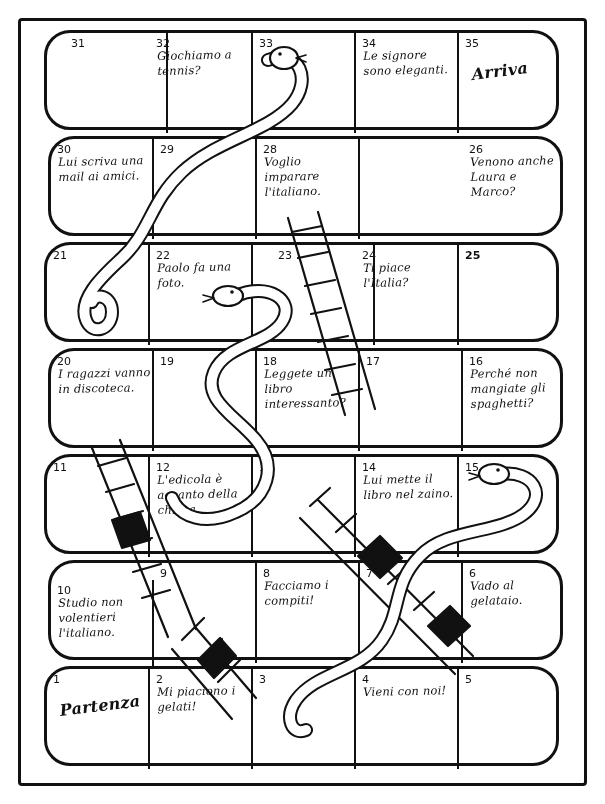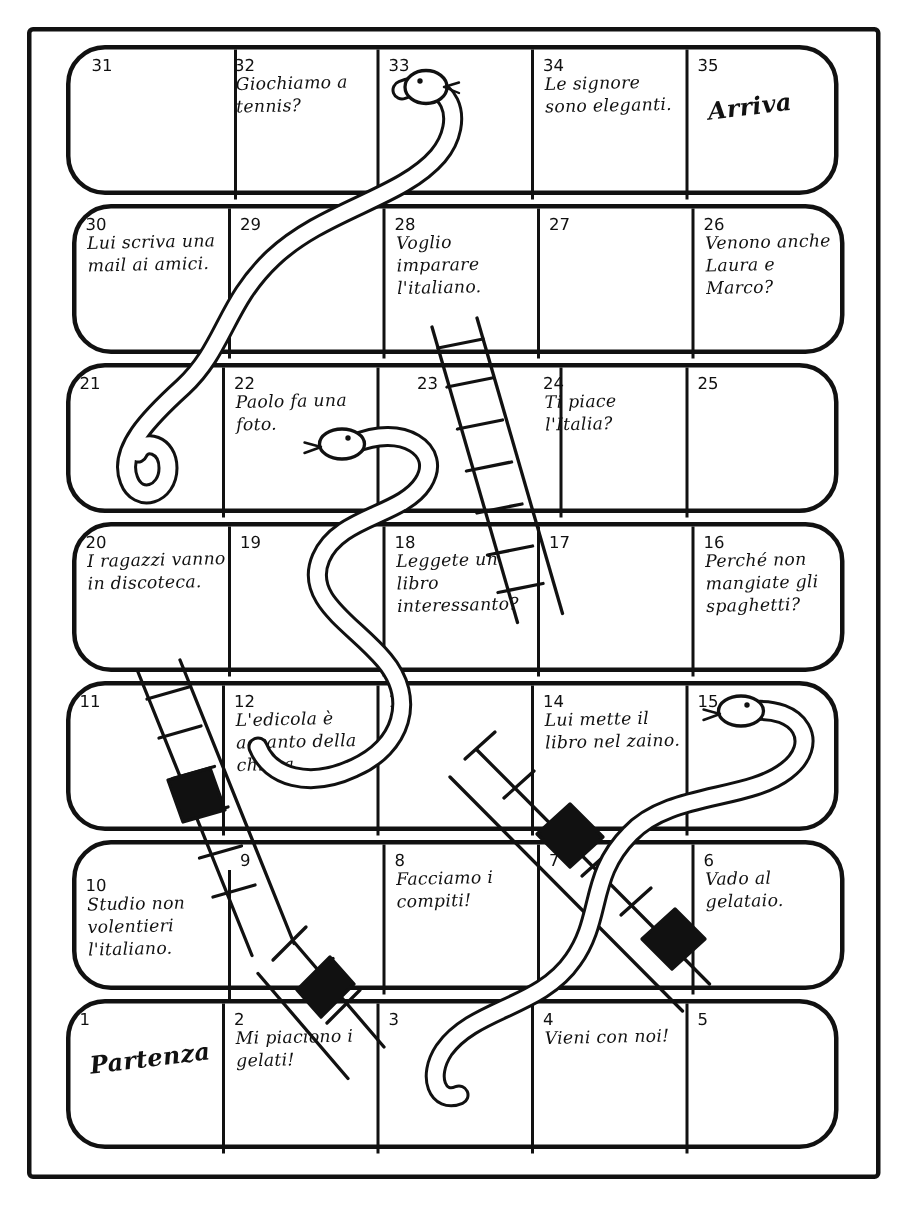--- a/index.html
+++ b/index.html
@@ -48,21 +48,21 @@
 </head>
 <body>
 
 <div id="board">
 
   <div class="frame"></div>
   <div class="frame-inner"></div>
 
   <div class="grid">
       <div class="rowband" style="top: 0px; left: 14px;">
-        <div class="cell" style="left: 8px; top: 0px; text-align: center;">
+        <div class="cell" style="left: 18px; top: 0px; text-align: center;">
           <span class="num">31</span>
           <span class="txt"></span>
         </div>
         <div class="cell" style="left: 103px; top: 0px;">
           <span class="num">32</span>
           <span class="txt">Giochiamo a tennis?</span>
         </div>
         <div class="cell" style="left: 206px; top: 0px;">
           <span class="num">33</span>
           <span class="txt"></span>
@@ -82,24 +82,20 @@
           <span class="txt">Lui scriva una mail ai amici.</span>
         </div>
         <div class="cell" style="left: 103px; top: 0px;">
           <span class="num">29</span>
           <span class="txt"></span>
         </div>
         <div class="cell" style="left: 206px; top: 0px;">
           <span class="num">28</span>
           <span class="txt">Voglio imparare l'italiano.</span>
         </div>
-        <div class="cell" style="left: 309px; top: 0px;">
-          <span class="num">27</span>
-          <span class="txt"></span>
-        </div>
         <div class="cell last" style="left: 412px; top: 0px;">
           <span class="num">26</span>
           <span class="txt">Venono anche Laura e Marco?</span>
         </div>
       </div>
       <div class="rowband" style="top: 212px; left: 14px;">
         <div class="cell" style="left: 0px; top: 0px; text-align: right;">
           <span class="num">21</span>
           <span class="txt"></span>
         </div>
@@ -108,21 +104,21 @@
           <span class="txt">Paolo fa una foto.</span>
         </div>
         <div class="cell" style="left: 206px; top: 0px; margin-left: 19px;">
           <span class="num">23</span>
           <span class="txt"></span>
         </div>
         <div class="cell" style="left: 309px; top: 0px;">
           <span class="num">24</span>
           <span class="txt">Ti piace l'Italia?</span>
         </div>
-        <div class="cell last" style="left: 412px; top: 0px;">
+        <div class="cell last" style="left: 412px; top: 0px; font-weight: bold;">
           <span class="num">25</span>
           <span class="txt"></span>
         </div>
       </div>
       <div class="rowband" style="top: 318px; left: 18px;">
         <div class="cell" style="left: 0px; top: 0px;">
           <span class="num">20</span>
           <span class="txt">I ragazzi vanno in discoteca.</span>
         </div>
         <div class="cell" style="left: 103px; top: 0px;">

